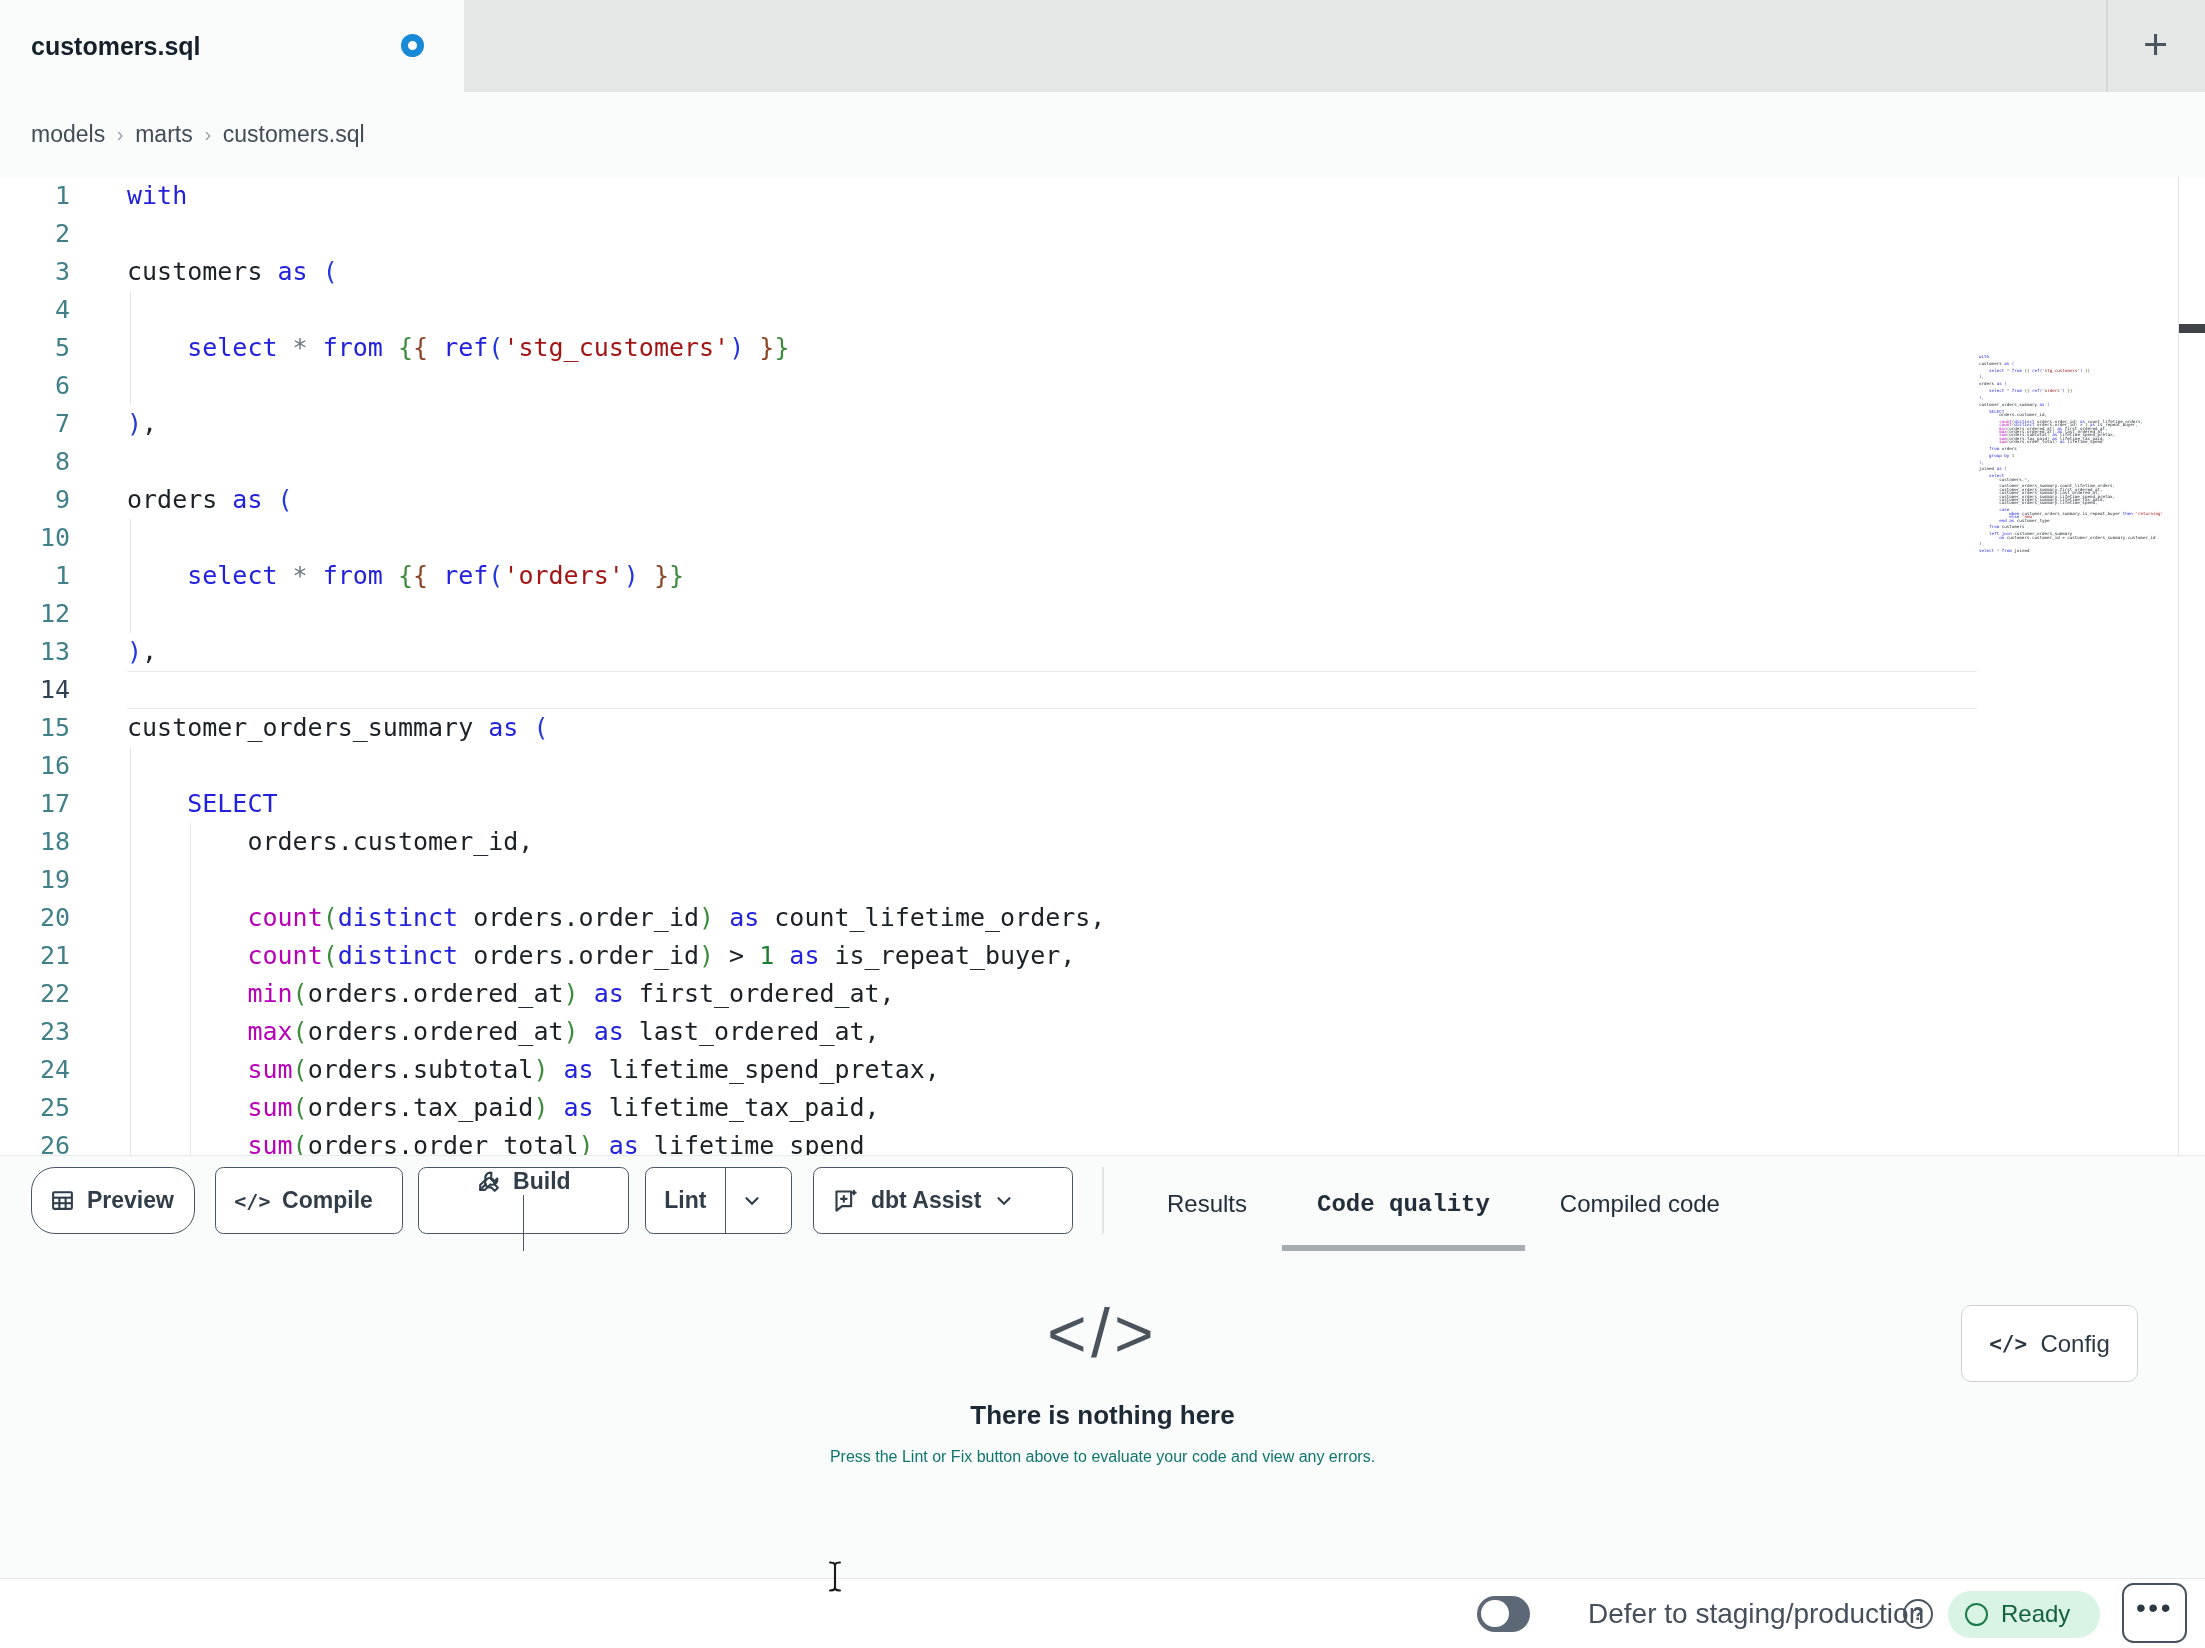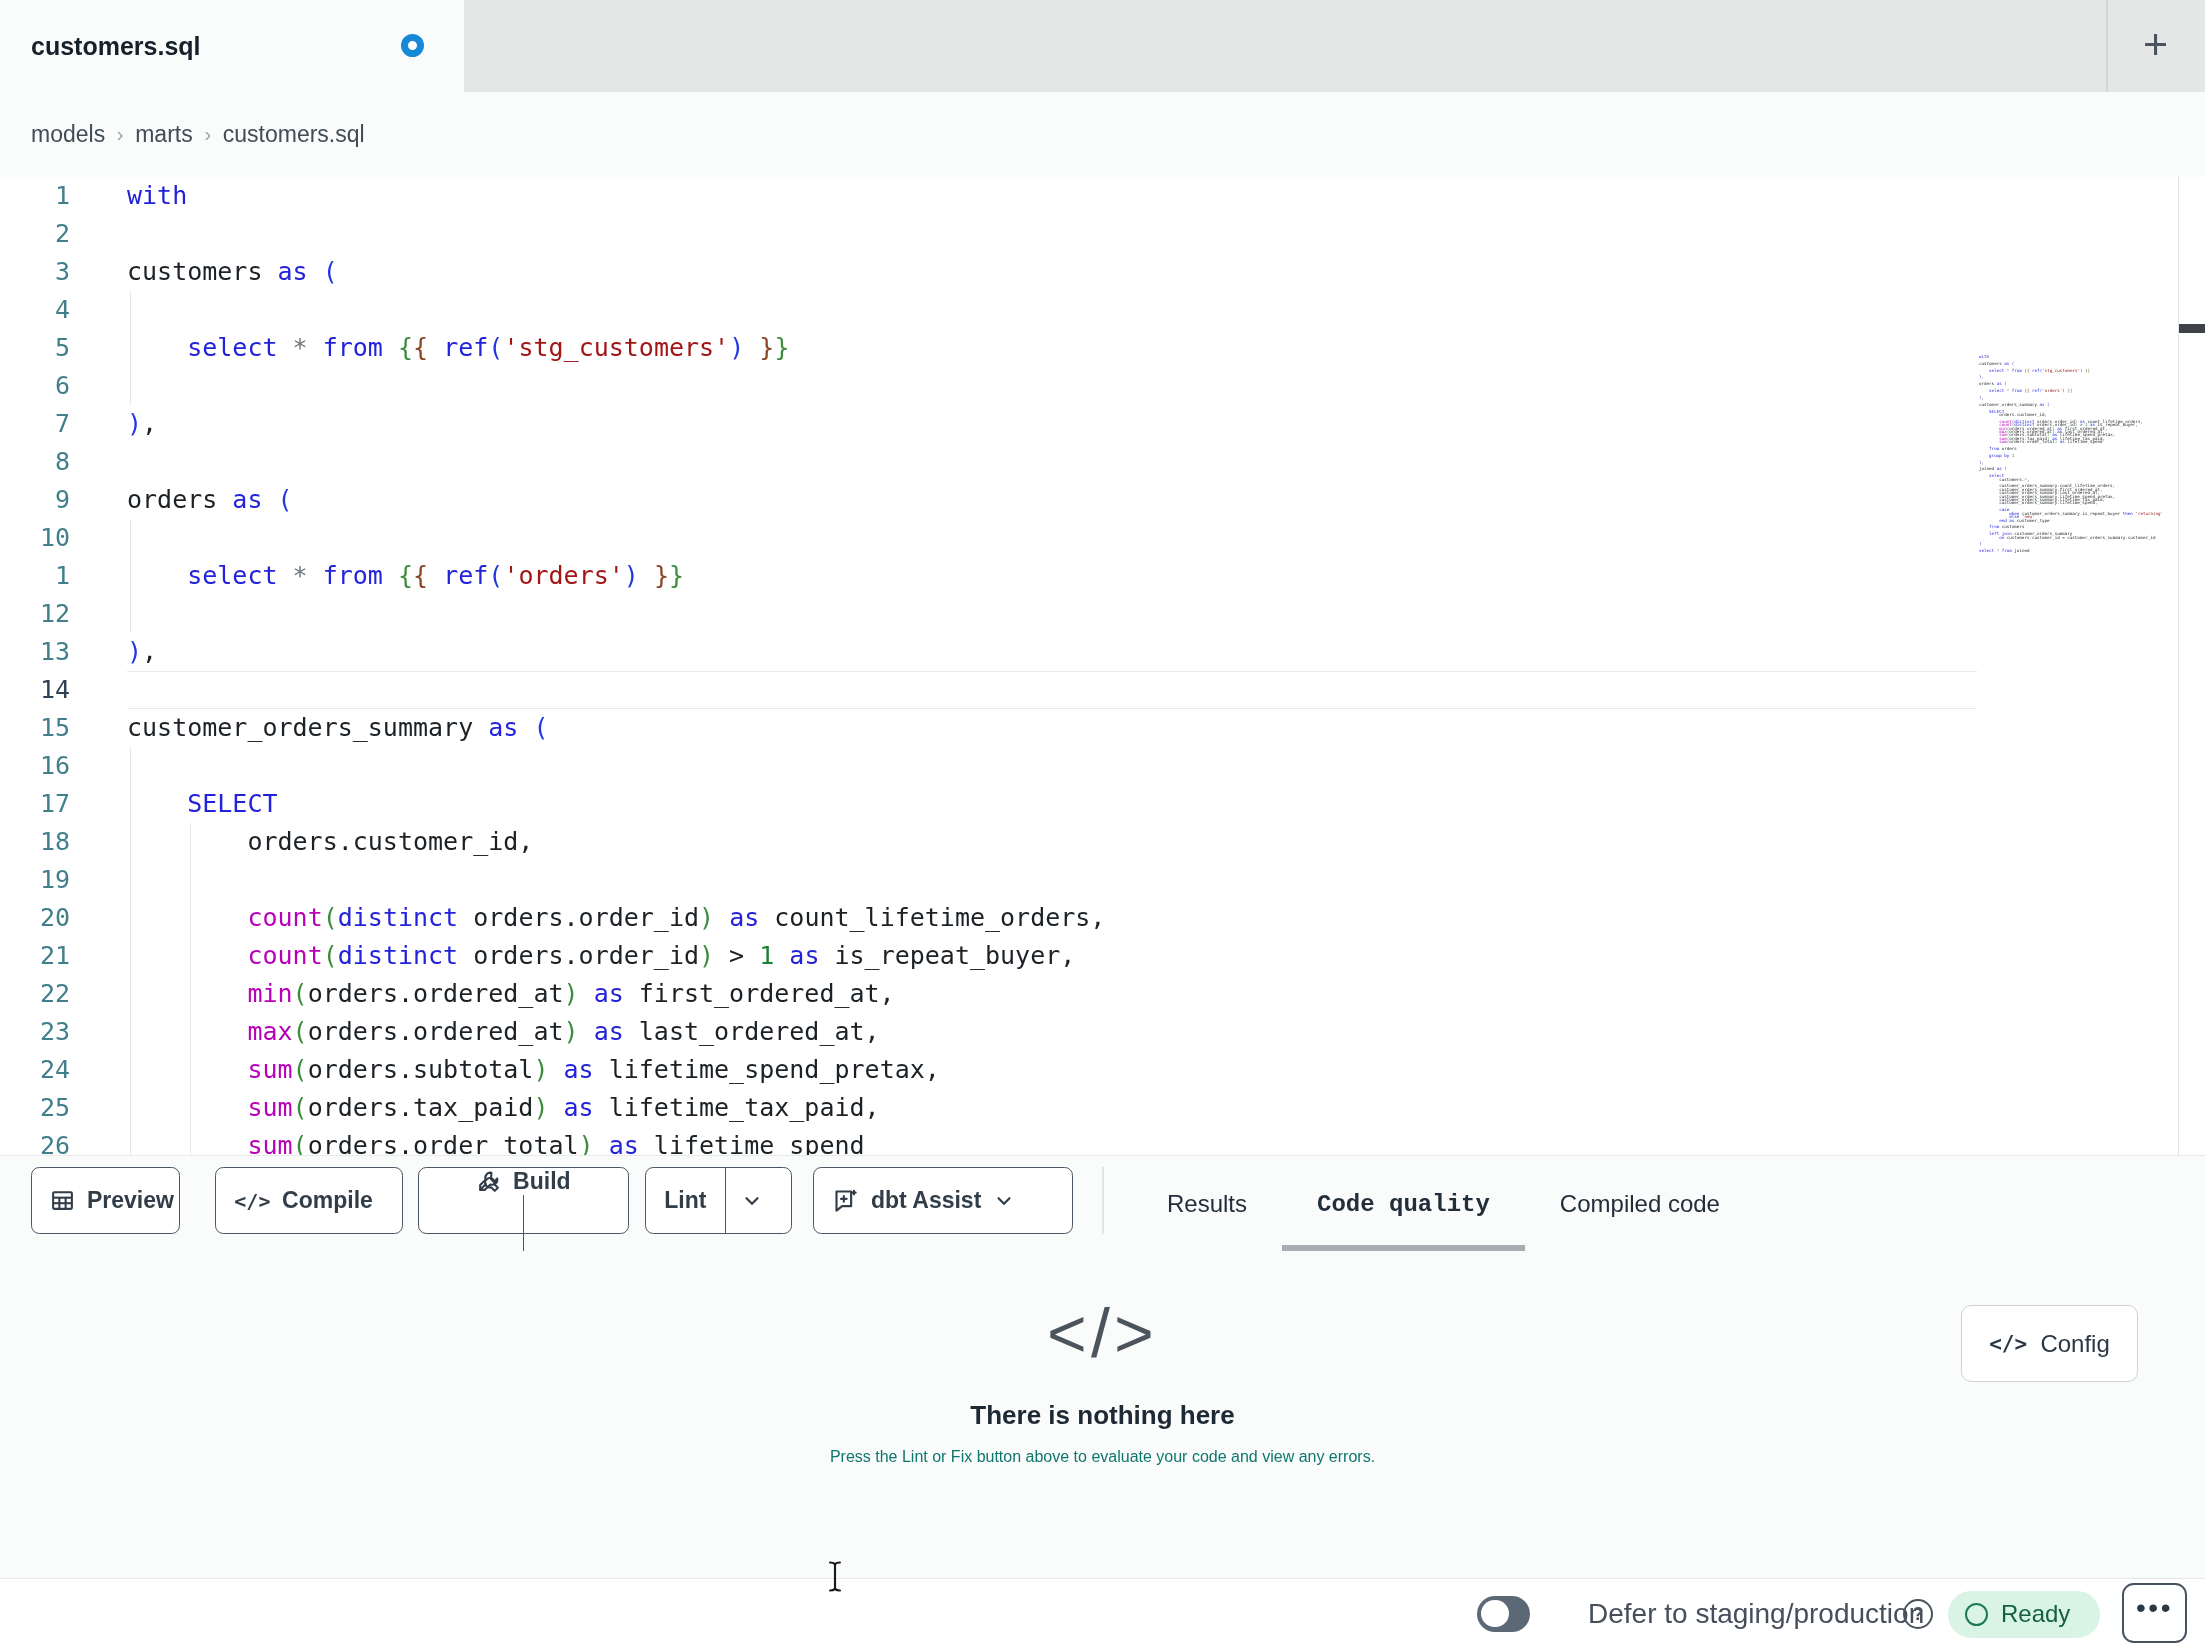--- a/index.html
+++ b/index.html
@@ -237,21 +237,21 @@
           <div class="gut">26</div>
           <div class="cnt"><div class="guide" style="left: 2.5px;"></div><div class="guide" style="left: 63px;"></div><span class="tk-t">        </span><span class="tk-f">sum</span><span class="tk-g">(</span><span class="tk-t">orders.order_total</span><span class="tk-g">)</span><span class="tk-t"> </span><span class="tk-k">as</span><span class="tk-t"> lifetime_spend</span></div>
         </div>
       </div>
     <div class="minimap" id="minimap"><div><span class="tk-k">with</span></div><div>&nbsp;</div><div><span class="tk-t">customers </span><span class="tk-k">as</span><span class="tk-t"> </span><span class="tk-b">(</span></div><div>&nbsp;</div><div><span class="tk-t">    </span><span class="tk-k">select</span><span class="tk-t"> </span><span class="tk-o">*</span><span class="tk-t"> </span><span class="tk-k">from</span><span class="tk-t"> </span><span class="tk-g">{</span><span class="tk-w">{</span><span class="tk-t"> </span><span class="tk-k">ref</span><span class="tk-b">(</span><span class="tk-s">'stg_customers'</span><span class="tk-b">)</span><span class="tk-t"> </span><span class="tk-w">}</span><span class="tk-g">}</span></div><div>&nbsp;</div><div><span class="tk-b">)</span><span class="tk-t">,</span></div><div>&nbsp;</div><div><span class="tk-t">orders </span><span class="tk-k">as</span><span class="tk-t"> </span><span class="tk-b">(</span></div><div>&nbsp;</div><div><span class="tk-t">    </span><span class="tk-k">select</span><span class="tk-t"> </span><span class="tk-o">*</span><span class="tk-t"> </span><span class="tk-k">from</span><span class="tk-t"> </span><span class="tk-g">{</span><span class="tk-w">{</span><span class="tk-t"> </span><span class="tk-k">ref</span><span class="tk-b">(</span><span class="tk-s">'orders'</span><span class="tk-b">)</span><span class="tk-t"> </span><span class="tk-w">}</span><span class="tk-g">}</span></div><div>&nbsp;</div><div><span class="tk-b">)</span><span class="tk-t">,</span></div><div>&nbsp;</div><div><span class="tk-t">customer_orders_summary </span><span class="tk-k">as</span><span class="tk-t"> </span><span class="tk-b">(</span></div><div>&nbsp;</div><div><span class="tk-t">    </span><span class="tk-k">SELECT</span></div><div><span class="tk-t">        orders.customer_id,</span></div><div>&nbsp;</div><div><span class="tk-t">        </span><span class="tk-f">count</span><span class="tk-g">(</span><span class="tk-k">distinct</span><span class="tk-t"> orders.order_id</span><span class="tk-g">)</span><span class="tk-t"> </span><span class="tk-k">as</span><span class="tk-t"> count_lifetime_orders,</span></div><div><span class="tk-t">        </span><span class="tk-f">count</span><span class="tk-g">(</span><span class="tk-k">distinct</span><span class="tk-t"> orders.order_id</span><span class="tk-g">)</span><span class="tk-t"> &gt; </span><span class="tk-n">1</span><span class="tk-t"> </span><span class="tk-k">as</span><span class="tk-t"> is_repeat_buyer,</span></div><div><span class="tk-t">        </span><span class="tk-f">min</span><span class="tk-g">(</span><span class="tk-t">orders.ordered_at</span><span class="tk-g">)</span><span class="tk-t"> </span><span class="tk-k">as</span><span class="tk-t"> first_ordered_at,</span></div><div><span class="tk-t">        </span><span class="tk-f">max</span><span class="tk-g">(</span><span class="tk-t">orders.ordered_at</span><span class="tk-g">)</span><span class="tk-t"> </span><span class="tk-k">as</span><span class="tk-t"> last_ordered_at,</span></div><div><span class="tk-t">        </span><span class="tk-f">sum</span><span class="tk-g">(</span><span class="tk-t">orders.subtotal</span><span class="tk-g">)</span><span class="tk-t"> </span><span class="tk-k">as</span><span class="tk-t"> lifetime_spend_pretax,</span></div><div><span class="tk-t">        </span><span class="tk-f">sum</span><span class="tk-g">(</span><span class="tk-t">orders.tax_paid</span><span class="tk-g">)</span><span class="tk-t"> </span><span class="tk-k">as</span><span class="tk-t"> lifetime_tax_paid,</span></div><div><span class="tk-t">        </span><span class="tk-f">sum</span><span class="tk-g">(</span><span class="tk-t">orders.order_total</span><span class="tk-g">)</span><span class="tk-t"> </span><span class="tk-k">as</span><span class="tk-t"> lifetime_spend</span></div><div>&nbsp;</div><div><span class="tk-t">    </span><span class="tk-k">from</span><span class="tk-t"> orders</span></div><div>&nbsp;</div><div><span class="tk-t">    </span><span class="tk-k">group</span><span class="tk-t"> </span><span class="tk-k">by</span><span class="tk-t"> </span><span class="tk-n">1</span></div><div>&nbsp;</div><div><span class="tk-b">)</span><span class="tk-t">,</span></div><div>&nbsp;</div><div><span class="tk-t">joined </span><span class="tk-k">as</span><span class="tk-t"> </span><span class="tk-b">(</span></div><div>&nbsp;</div><div><span class="tk-t">    </span><span class="tk-k">select</span></div><div><span class="tk-t">        customers.</span><span class="tk-o">*</span><span class="tk-t">,</span></div><div>&nbsp;</div><div><span class="tk-t">        customer_orders_summary.count_lifetime_orders,</span></div><div><span class="tk-t">        customer_orders_summary.first_ordered_at,</span></div><div><span class="tk-t">        customer_orders_summary.last_ordered_at,</span></div><div><span class="tk-t">        customer_orders_summary.lifetime_spend_pretax,</span></div><div><span class="tk-t">        customer_orders_summary.lifetime_tax_paid,</span></div><div><span class="tk-t">        customer_orders_summary.lifetime_spend,</span></div><div>&nbsp;</div><div><span class="tk-t">        </span><span class="tk-k">case</span></div><div><span class="tk-t">            </span><span class="tk-k">when</span><span class="tk-t"> customer_orders_summary.is_repeat_buyer </span><span class="tk-k">then</span><span class="tk-t"> </span><span class="tk-s">'returning'</span></div><div><span class="tk-t">            </span><span class="tk-k">else</span><span class="tk-t"> </span><span class="tk-s">'new'</span></div><div><span class="tk-t">        </span><span class="tk-k">end</span><span class="tk-t"> </span><span class="tk-k">as</span><span class="tk-t"> customer_type</span></div><div>&nbsp;</div><div><span class="tk-t">    </span><span class="tk-k">from</span><span class="tk-t"> customers</span></div><div>&nbsp;</div><div><span class="tk-t">    </span><span class="tk-k">left</span><span class="tk-t"> </span><span class="tk-k">join</span><span class="tk-t"> customer_orders_summary</span></div><div><span class="tk-t">        </span><span class="tk-k">on</span><span class="tk-t"> customers.customer_id = customer_orders_summary.customer_id</span></div><div>&nbsp;</div><div><span class="tk-b">)</span></div><div>&nbsp;</div><div><span class="tk-k">select</span><span class="tk-t"> </span><span class="tk-o">*</span><span class="tk-t"> </span><span class="tk-k">from</span><span class="tk-t"> joined</span></div></div>
     <div class="scroll-sep"></div>
     <div class="scroll-thumb"></div>
   </div>
 
   <div class="actionbar">
-    <div class="abtn" style="left:31px;width:149px;">
+    <div class="abtn" style="left:31px;width:164px;border-radius:24px;">
       <span class="seg">
         <span>
           <svg width="25" height="25" viewBox="0 0 24 24" fill="none" stroke="#313d49" stroke-width="2">
             <rect x="3" y="4" width="18" height="16" rx="1"></rect>
             <line x1="3" y1="9.3" x2="21" y2="9.3"></line>
               <line x1="3" y1="14.6" x2="21" y2="14.6"></line>
             <line x1="9" y1="9.3" x2="9" y2="20"></line>
               <line x1="15" y1="9.3" x2="15" y2="20"></line>
           </svg>
         </span>

